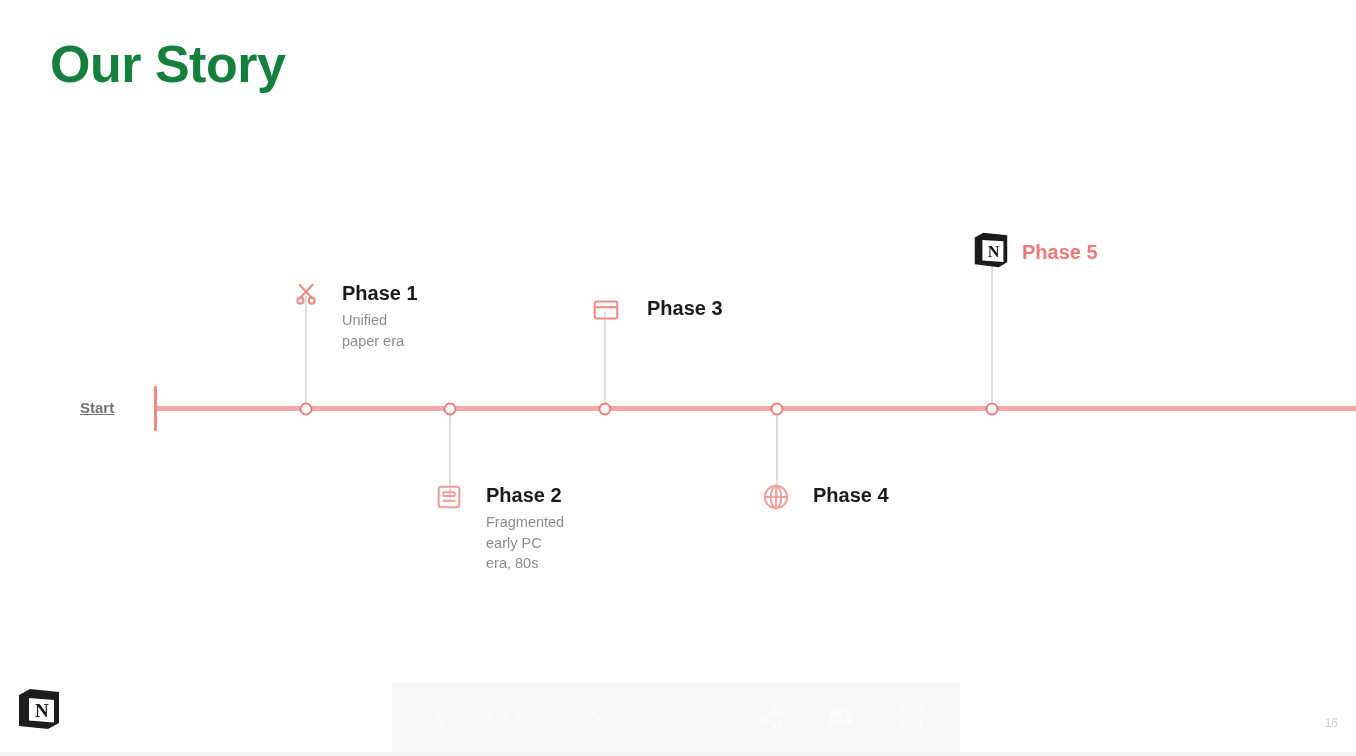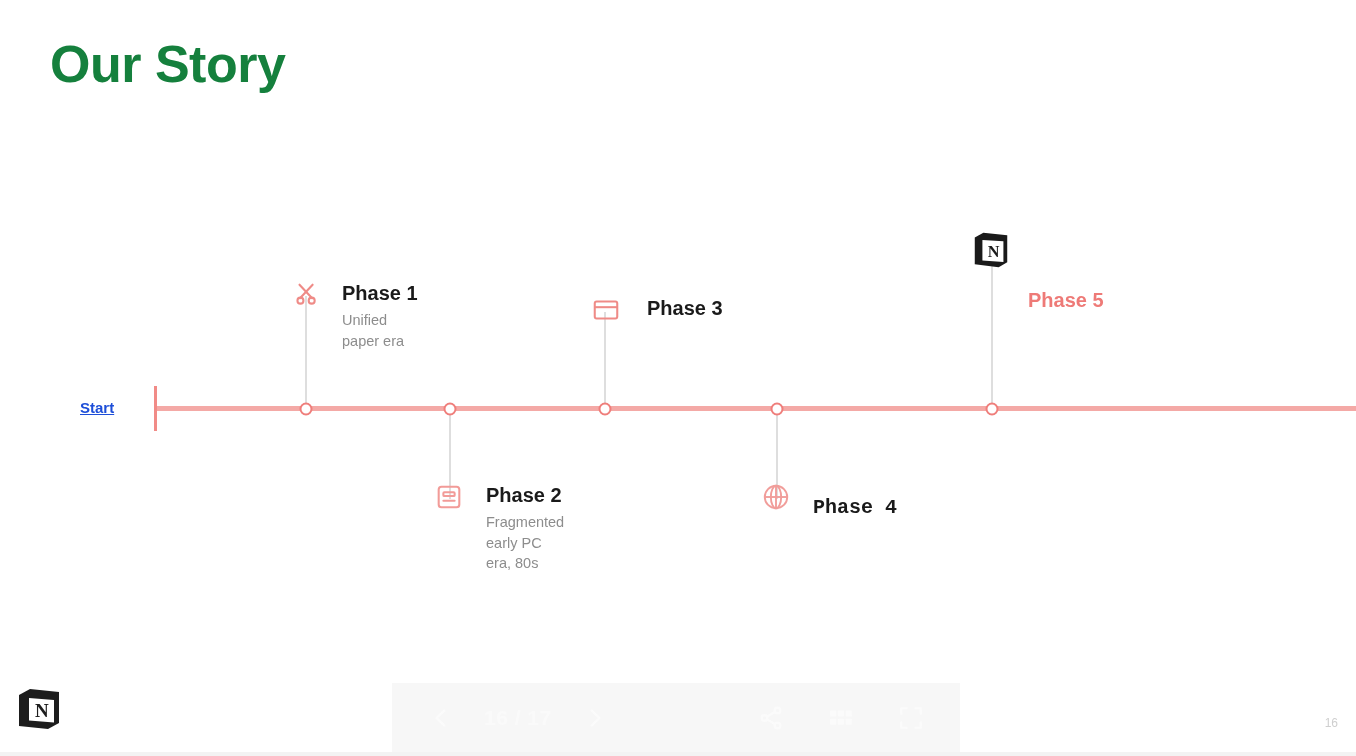--- a/index.html
+++ b/index.html
@@ -50,21 +50,21 @@
     height: 45px;
     background: #f18b87;
   }
 
   .start-label {
     position: absolute;
     left: 80px;
     top: 399px;
     font-size: 15px;
     font-weight: bold;
-    color: #1d4ed8;
+    color: #737373;
     text-decoration: underline;
   }
 
   .marker {
     position: absolute;
     width: 13px;
     height: 13px;
     border-radius: 50%;
     background: #ffffff;
     border: 2.2px solid #ef7e7b;
@@ -249,36 +249,36 @@
     <div class="phase-icon">
       <svg viewBox="0 0 32 32" width="30" height="30">
         <g stroke="#f19d9a" stroke-width="2" fill="none">
           <circle cx="16" cy="16" r="12"></circle>
           <ellipse cx="16" cy="16" rx="5.5" ry="12"></ellipse>
           <line x1="4" y1="16" x2="28" y2="16"></line>
           <line x1="16" y1="4" x2="16" y2="28"></line>
         </g>
       </svg>
     </div>
-    <div class="phase-text" style="left:52px; top:14px;font-family:Liberation Mono, monospace;">
+    <div class="phase-text" style="left:52px; top:2px;">
       <div class="phase-title">Phase 4</div>
     </div>
   </div>
 
   <div class="phase" style="left:970px; top:228px;">
     <div class="phase-icon" style="width:42px;height:42px;">
       <svg viewBox="0 0 44 44" width="42" height="42">
         <path d="M5 10 L14 5 L39 7.5 L39 36 L30 41 L5 38 Z" fill="#1a1a1a"></path>
         <path d="M13 12.5 L35 14 L35 35.5 L13 34 Z" fill="#ffffff"></path>
         <g fill="#1a1a1a" font-family="'Liberation Serif', serif" font-size="17" font-weight="bold">
           <text x="18.5" y="30">N</text>
         </g>
       </svg>
     </div>
-    <div class="phase-text" style="left:58px; top:13px;margin-top:48px;">
+    <div class="phase-text" style="left:52px; top:13px;">
       <div class="phase-title accent">Phase 5</div>
     </div>
   </div>
 
 </div>
 
 <div class="notion-logo-bl">
   <svg viewBox="0 0 50 50" width="50" height="50">
     <path d="M5 12 L16 6 L45 9 L45 40 L34 46 L5 43 Z" fill="#1d1d1d"></path>
     <path d="M15 15 L40 17 L40 39.5 L15 37.5 Z" fill="#ffffff"></path>

